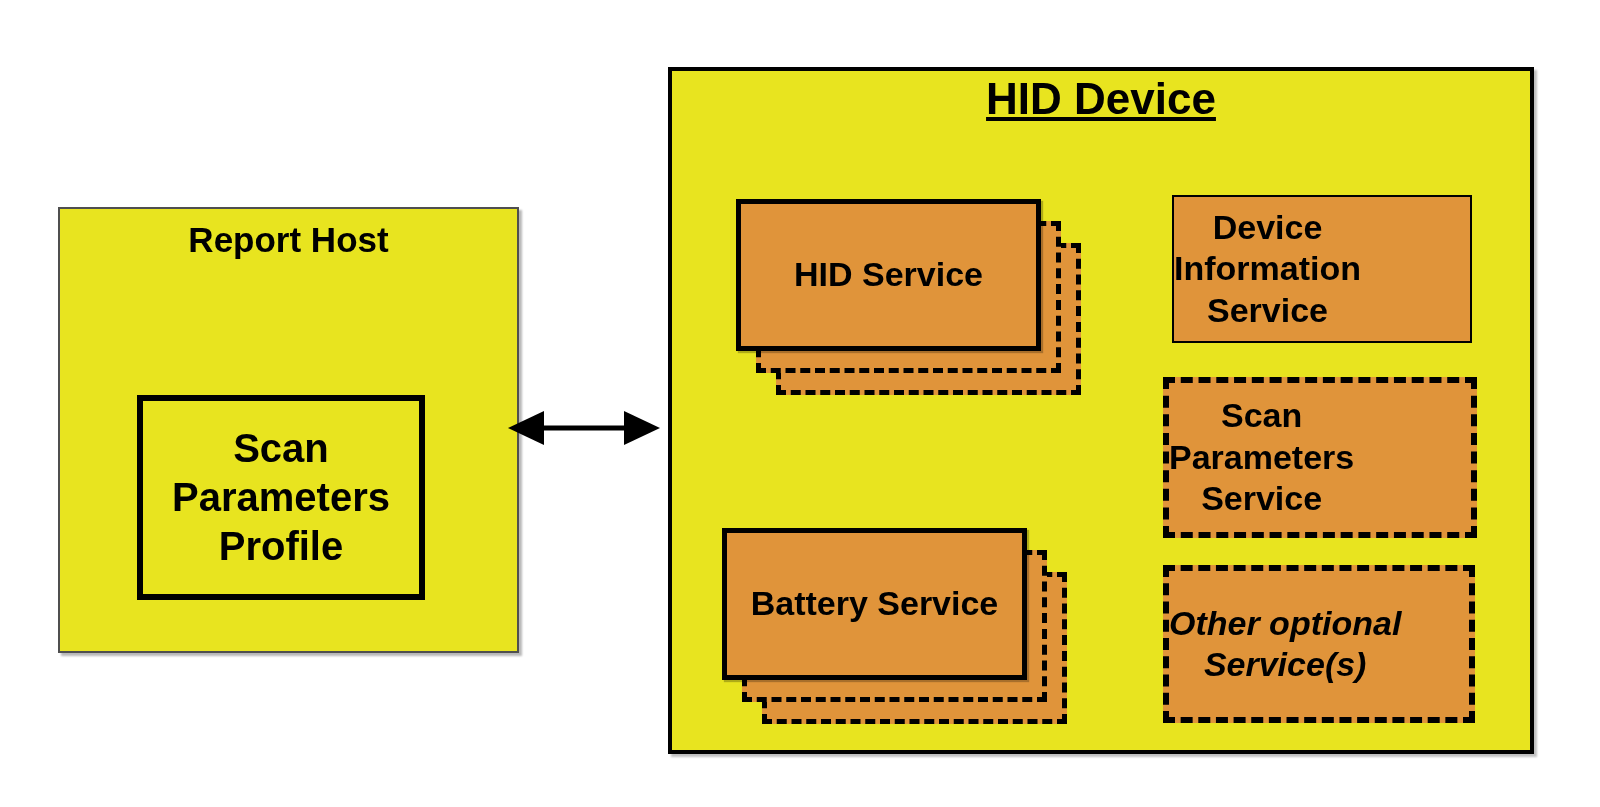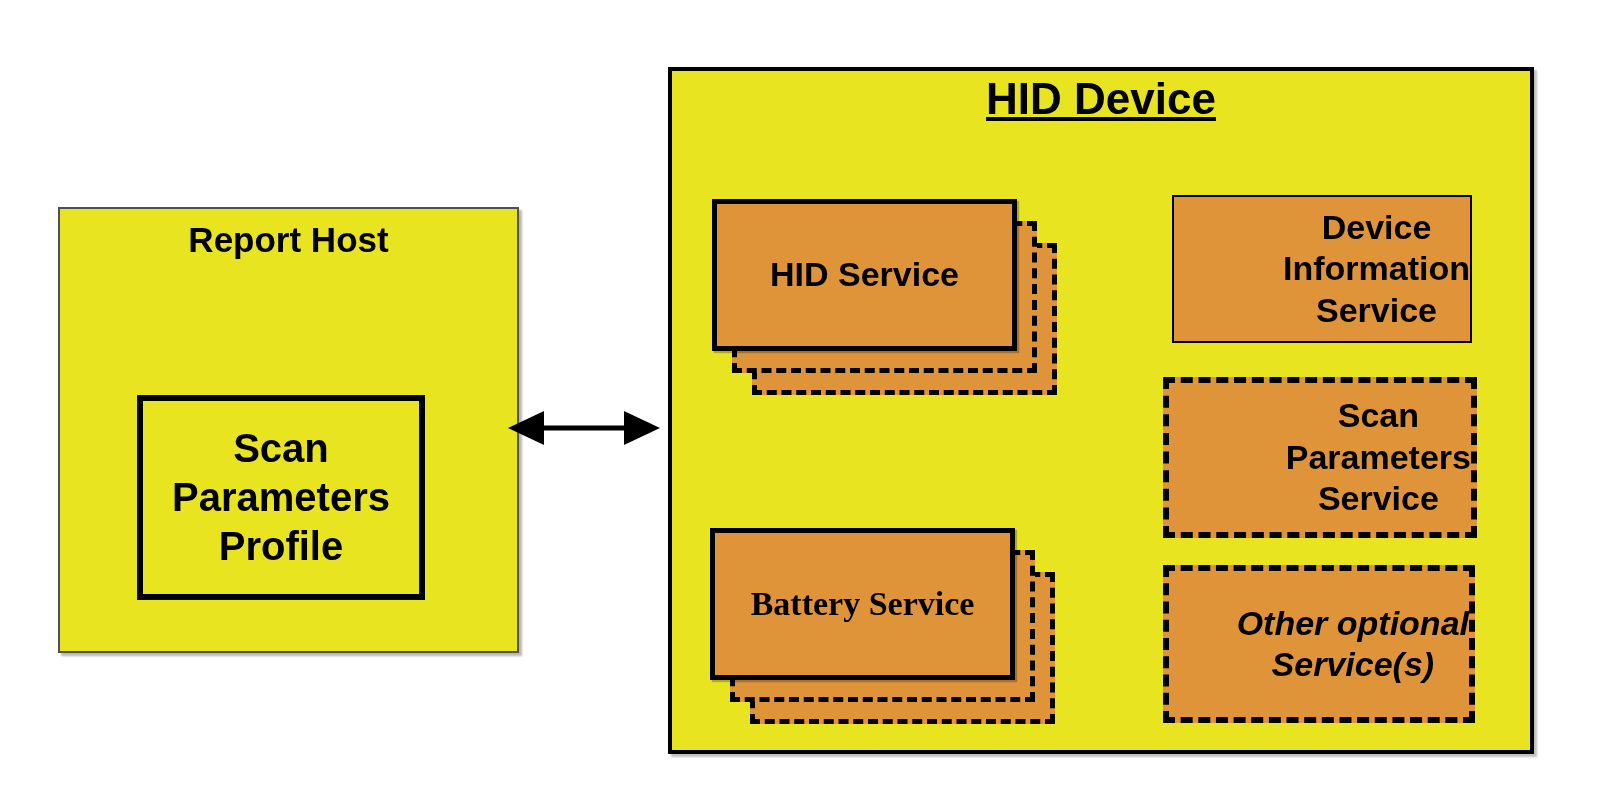--- a/index.html
+++ b/index.html
@@ -55,37 +55,37 @@
     left: 0; top: 2px; width: 100%;
     text-align: center;
     font-size: 44px; font-weight: 700; color: #000;
     line-height: 1.2;
     text-decoration: underline;
   }
   
   .stack {
     width: 345px; height: 196px;
   }
-  .stack-hid     { left: 40px; top: 128px; padding-left: 47px; }
-  .stack-battery { left: 38px; top: 457px; font-family: Liberation Serif, serif; }
+  .stack-hid     { left: 64px; top: 128px; padding-left: 47px; }
+  .stack-battery { left: 50px; top: 457px; }
   .layer {
     width: 305px; height: 152px;
     background: #e0943a;
   }
   .layer-back   { left: 40px; top: 44px; border: 5px dashed #000; z-index: 1; }
   .layer-middle { left: 20px; top: 22px; border: 5px dashed #000; z-index: 2; }
   .layer-front  {
     left: 0; top: 0;
     border: 5px solid #000; z-index: 3;
     display: flex; align-items: center; justify-content: center;
     box-shadow: 2px 2px 1px rgba(0,0,0,0.25);
   }
   
   .svc-box {
-    display: flex; align-items: center; justify-content: flex-end;
+    display: flex; align-items: center; justify-content: flex-start;
   }
   .device-info {
     left: 500px; top: 124px;
     width: 300px; height: 148px;
     border: 2px solid #000;
   }
   .scan-params-svc {
     left: 491px; top: 306px;
     width: 314px; height: 161px;
     border: 6px dashed #000;

